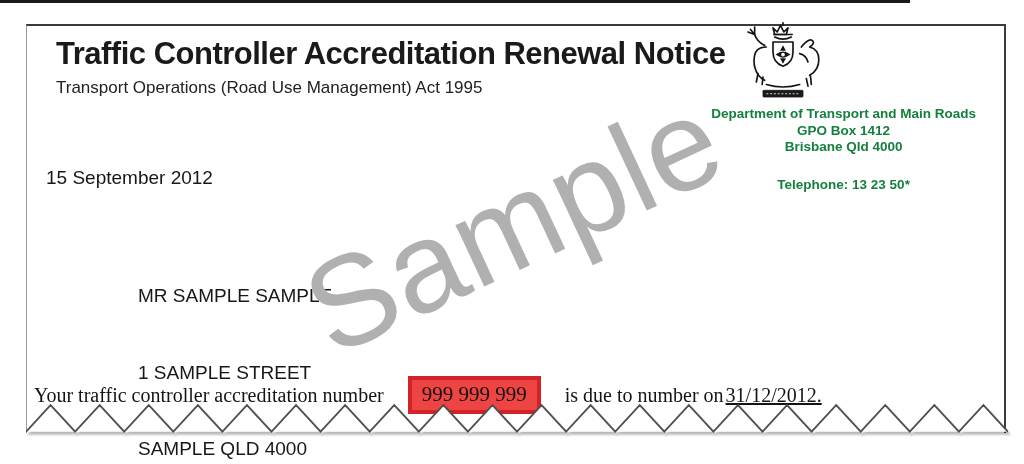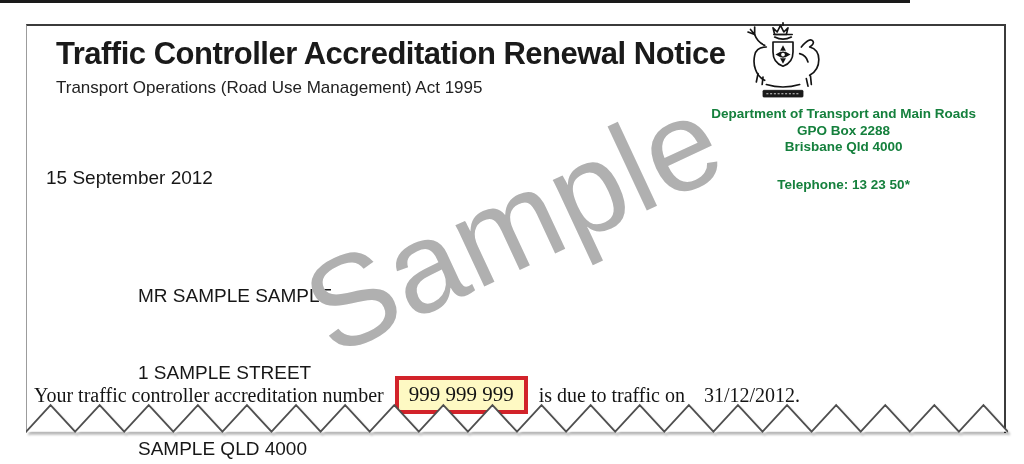--- a/index.html
+++ b/index.html
@@ -48,23 +48,23 @@
     position:absolute; left:486px; top:198px; font-size:128px; color:#b0b0b0;
     transform:translate(-50%,-50%) rotate(-25deg); white-space:nowrap;
     z-index:5; letter-spacing:1px;
   }
   .body-line {
     position:absolute; left:7px; top:348px; height:42px; display:flex; align-items:center;
     font-family:"Liberation Serif", serif; font-size:20px; color:#141414; white-space:nowrap;
   }
   .accred-box {
     display:inline-block; border:4px solid #d2232a; padding:2px 10px 3px 10px;
-    margin:0 11px; font-size:21px; background:#fef9c3;text-align:right;
+    margin:0 24px; font-size:21px; background:#ef4444;text-align:right;
   }
-  .expiry { margin-left:19px; }
+  .expiry { margin-left:2px;text-decoration:underline; }
   .torn-edge {
     position:absolute; left:-1px; bottom:-3px; width:982px; height:34px;
     filter: drop-shadow(2px 3px 1px rgba(0,0,0,0.28));
   }
 </style>
 </head>
 <body>
 
 <div class="page">
   <div class="top-artifact"></div>
@@ -105,39 +105,39 @@
       </g>
       <circle cx="60" cy="41" r="3" fill="#ffffff" stroke="#141414" stroke-width="1.5"></circle>
 
       <rect x="36" y="84" width="48" height="8" rx="1" fill="#1a1a1a" stroke="#1a1a1a"></rect>
       <line x1="40" y1="88" x2="80" y2="88" stroke="#cfcfcf" stroke-width="1.3" stroke-dasharray="2.5 2"></line>
     </svg>
 
 
     <div class="dept">
       <div>Department of Transport and Main Roads</div>
-      <div>GPO Box 2288</div>
+      <div>GPO Box 1412</div>
       <div>Brisbane Qld 4000</div>
       <div class="phone">Telephone: 13 23 50*</div>
     </div>
 
     <div class="letter-date">15 September 2012</div>
 
     <div class="recipient">
       <div>MR SAMPLE SAMPLE</div>
       <div>1 SAMPLE STREET</div>
       <div>SAMPLE QLD 4000</div>
     </div>
 
     <div class="watermark">Sample</div>
 
     <div class="body-line">
       <span>Your traffic controller accreditation number</span>
       <span class="accred-box">999 999 999</span>
-      <span>is due to traffic on</span>
+      <span>is due to number on</span>
       <span class="expiry">31/12/2012.</span>
     </div>
 
     <svg class="torn-edge" viewBox="0 0 1000 32" preserveAspectRatio="none" aria-hidden="true">
       <polyline points="0,28 25,3 50,28 75,3 100,28 125,3 150,28 175,3 200,28 225,3 250,28 275,3 300,28 325,3 350,28 375,3 400,28 425,3 450,28 475,3 500,28 525,3 550,28 575,3 600,28 625,3 650,28 675,3 700,28 725,3 750,28 775,3 800,28 825,3 850,28 875,3 900,28 925,3 950,28 975,3 1000,28" fill="#ffffff" stroke="#4f4f4f" stroke-width="1.8"></polyline>
     </svg>
 
   </div>
 </div>
 

